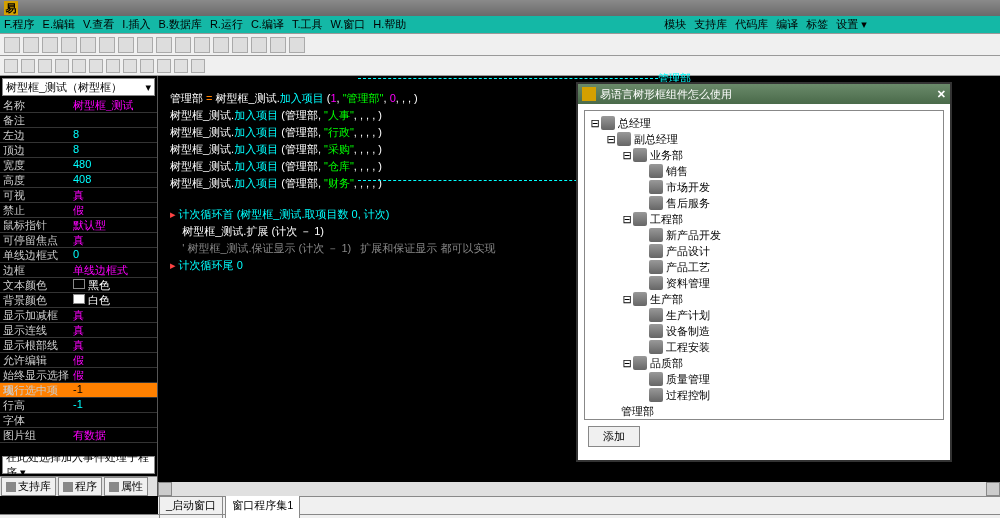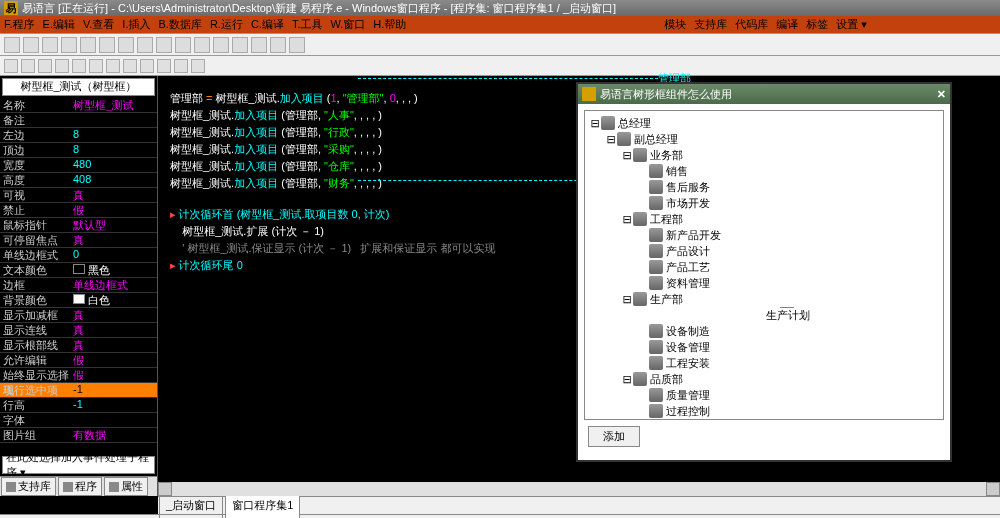--- a/index.html
+++ b/index.html
@@ -1,28 +1,28 @@
 <!DOCTYPE html>
 <html><head>
 <meta charset="utf-8">
 <style>
 * { margin: 0; padding: 0; box-sizing: border-box; font-family: "Microsoft YaHei", SimSun, sans-serif; font-size: 11px; }
 body { background: #000; width: 1000px; height: 518px; overflow: hidden; color: #ccc; }
 .title-bar { background: linear-gradient(#8a8a8a, #6a6a6a); height: 16px; display: flex; align-items: center; padding: 0 4px; color: #fff; font-size: 11px; }
 .title-bar .icon-e { background: #d4a000; width: 14px; height: 14px; display: inline-flex; align-items: center; justify-content: center; margin-right: 4px; font-weight: bold; color: #000; }
-.menubar { background: #c2410c; height: 18px; display: flex; align-items: center; padding: 0 4px; border-bottom: 1px solid #999; }
+.menubar { background: #14b8a6; height: 18px; display: flex; align-items: center; padding: 0 4px; border-bottom: 1px solid #999; }
 .menubar span { margin-right: 8px; color: #000; }
 .menubar .group2 { margin-left: 250px; }
 .toolbar { background: #f0f0f0; height: 22px; border-bottom: 1px solid #999; display: flex; align-items: center; gap: 3px; padding: 0 4px; }
 .toolbar .tb-btn { width: 16px; height: 16px; background: #ddd; border: 1px solid #aaa; }
 .toolbar2 { background: #f0f0f0; height: 20px; border-bottom: 1px solid #999; display: flex; align-items: center; gap: 3px; padding: 0 4px; }
 .toolbar2 .tb-btn { width: 14px; height: 14px; background: #e0e0e0; border: 1px solid #aaa; }
 .main { display: flex; height: 420px; }
 .left-panel { width: 158px; background: #000; border-right: 1px solid #555; display: flex; flex-direction: column; }
-.combo { background: #fff; color: #000; border: 1px solid #888; height: 18px; margin: 2px; display: flex; align-items: center; justify-content: space-between; padding: 0 3px; flex-direction: column; }
+.combo { background: #fff; color: #000; border: 1px solid #888; height: 18px; margin: 2px; display: flex; align-items: center; justify-content: space-between; padding: 0 3px; }
 .combo .arrow { color: #000; }
 .prop-grid { flex: 1; overflow: hidden; }
 .prop-grid .row { display: flex; height: 15px; border-bottom: 1px solid #333; }
 .prop-grid .k { width: 70px; color: #ccc; padding-left: 3px; }
 .prop-grid .v { flex: 1; padding-left: 3px; }
 .v-magenta { color: #f0f; font-family: Liberation Serif, serif; }
 .v-cyan { color: #0ff; }
 .v-white { color: #fff; }
 .prop-grid .row.sel { background: #ff8000; color: #000; }
 .swatch-black { background: #000; border: 1px solid #888; width: 12px; height: 10px; display: inline-block; }
@@ -58,21 +58,20 @@
 .status-bar { background: #f0f0f0; height: 22px; display: flex; align-items: center; border-top: 1px solid #888; padding: 0 4px; color: #000; gap: 4px; }
 .status-bar .sep { width: 1px; height: 16px; background: #aaa; }
 .scroll-h { position: absolute; bottom: 0; left: 0; right: 0; height: 14px; background: #e0e0e0; display: flex; }
 .scroll-h .btn { width: 14px; background: #ccc; border: 1px solid #888; }
 </style>
 </head>
 <body>
 
 <div class="title-bar">
   <span class="icon-e">易</span>
-  <span>易语言 [正在运行] - C:\Users\Administrator\Desktop\新建 易程序.e - Windows窗口程序 - [程序集: 窗口程序集1 / _启动窗口]</span>
 </div>
 
 <div class="menubar">
   <span>F.程序</span>
   <span>E.编辑</span>
   <span>V.查看</span>
   <span>I.插入</span>
   <span>B.数据库</span>
   <span>R.运行</span>
   <span>C.编译</span>
@@ -165,26 +164,26 @@
         </div>
         <div class="row">
           <div class="k">可停留焦点</div>
           <div class="v v-magenta">真</div>
         </div>
         <div class="row">
           <div class="k">单线边框式</div>
           <div class="v v-cyan">0</div>
         </div>
         <div class="row">
+          <div class="k">边框</div>
+          <div class="v v-magenta">单线边框式</div>
+        </div>
+        <div class="row">
           <div class="k">文本颜色</div>
           <div class="v"><span class="swatch-black"></span> <span class="v-white">黑色</span></div>
-        </div>
-        <div class="row">
-          <div class="k">边框</div>
-          <div class="v v-magenta">单线边框式</div>
         </div>
         <div class="row">
           <div class="k">背景颜色</div>
           <div class="v"><span class="swatch-white"></span> <span class="v-white">白色</span></div>
         </div>
         <div class="row">
           <div class="k">显示加减框</div>
           <div class="v v-magenta">真</div>
         </div>
         <div class="row">
@@ -305,27 +304,27 @@
         <span>业务部</span>
       </div>
       <div class="tree-node" style="padding-left: 48px;">
         <span class="toggle"></span>
         <span class="person"></span>
         <span>销售</span>
       </div>
       <div class="tree-node" style="padding-left: 48px;">
         <span class="toggle"></span>
         <span class="person"></span>
+        <span>市场开发</span>
+      </div>
+      <div class="tree-node" style="padding-left: 48px;">
+        <span class="toggle"></span>
+        <span class="person"></span>
         <span>售后服务</span>
       </div>
-      <div class="tree-node" style="padding-left: 48px;">
-        <span class="toggle"></span>
-        <span class="person"></span>
-        <span>市场开发</span>
-      </div>
       <div class="tree-node" style="padding-left: 32px;">
         <span class="toggle">⊟</span>
         <span class="person"></span>
         <span>工程部</span>
       </div>
       <div class="tree-node" style="padding-left: 48px;">
         <span class="toggle"></span>
         <span class="person"></span>
         <span>新产品开发</span>
       </div>
@@ -342,34 +341,29 @@
       <div class="tree-node" style="padding-left: 48px; text-align: right;">
         <span class="toggle"></span>
         <span class="person"></span>
         <span>资料管理</span>
       </div>
       <div class="tree-node" style="padding-left: 32px;">
         <span class="toggle">⊟</span>
         <span class="person"></span>
         <span>生产部</span>
       </div>
-      <div class="tree-node" style="padding-left: 48px; flex-direction: column;">
+      <div class="tree-node" style="padding-left: 48px;">
         <span class="toggle"></span>
         <span class="person"></span>
         <span>生产计划</span>
       </div>
       <div class="tree-node" style="padding-left: 48px;">
         <span class="toggle"></span>
         <span class="person"></span>
         <span>设备制造</span>
-      </div>
-      <div class="tree-node" style="padding-left: 48px;">
-        <span class="toggle"></span>
-        <span class="person"></span>
-        <span>设备管理</span>
       </div>
       <div class="tree-node" style="padding-left: 48px;">
         <span class="toggle"></span>
         <span class="person"></span>
         <span>工程安装</span>
       </div>
       <div class="tree-node" style="padding-left: 32px;">
         <span class="toggle">⊟</span>
         <span class="person"></span>
         <span>品质部</span>

